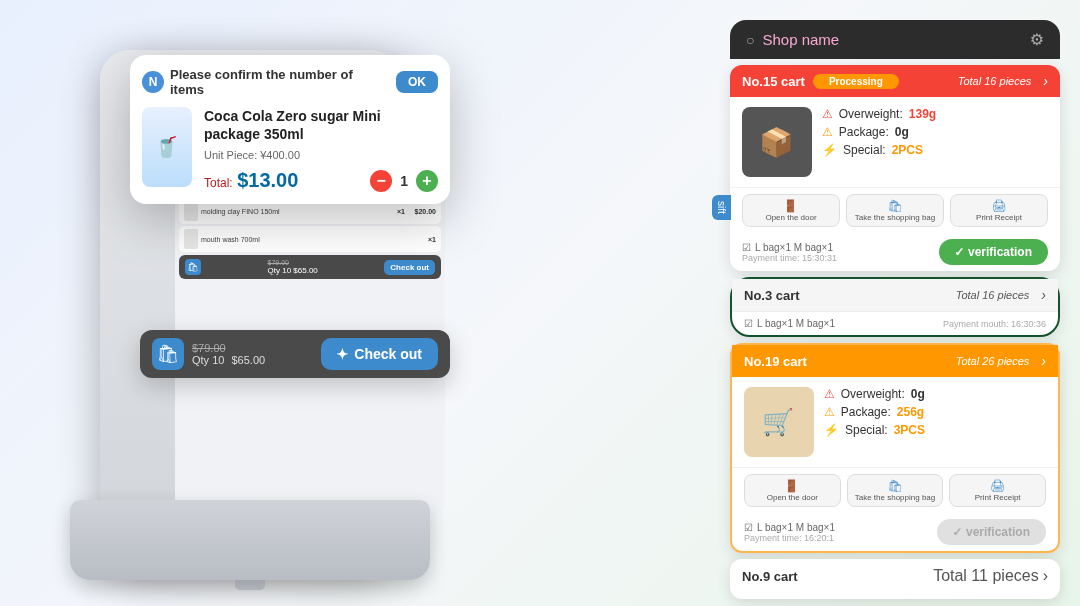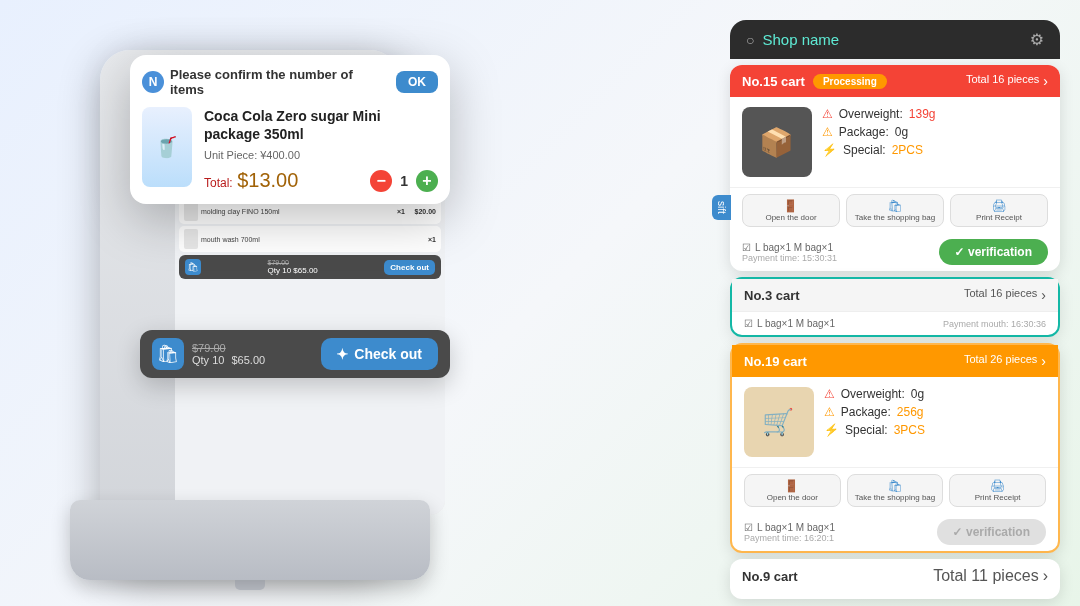--- a/index.html
+++ b/index.html
@@ -245,22 +245,22 @@
     }
 
     .confirm-total-row {
       display: flex;
       align-items: center;
       justify-content: space-between;
     }
 
     .confirm-total-value {
       font-size: 20px;
-      font-weight: normal;
-      color: #a16207;
+      font-weight: bold;
+      color: #0369a1;
     }
 
     .confirm-qty-control {
       display: flex;
       align-items: center;
       gap: 8px;
     }
 
     .qty-btn {
       width: 22px; height: 22px;
@@ -348,21 +348,21 @@
 
     .shop-search-area {
       display: flex; align-items: center; gap: 8px;
     }
 
     .shop-search-icon {
       color: #aaa; font-size: 14px;
     }
 
     .shop-name-text {
-      color: #5eead4;
+      color: #f9a8d4;
       font-size: 15px;
       font-weight: 500;
     }
 
     .shop-gear-icon {
       color: #aaa; font-size: 16px;
     }
 
     
     .cart-card-15 {
@@ -389,31 +389,33 @@
       font-weight: bold;
       color: white;
     }
 
     .cart-num-dark { color: #333; }
 
     .processing-badge {
       background: #ff9800;
       color: white;
       border-radius: 10px;
-      padding: 2px 10px;
+      padding: 2px 16px;
       font-size: 10px;
       font-weight: bold;
     }
 
     .total-pieces {
       margin-left: auto;
       font-size: 11px;
       color: white;
       display: flex;
-      gap: 4px;
+      align-items: center;
+      gap: 12px;
+      font-style: italic;
     }
 
     .total-pieces-dark { color: #555; }
 
     .cart-card-body {
       display: flex;
       padding: 10px 12px;
       gap: 10px;
     }
 
@@ -440,21 +442,21 @@
       gap: 6px;
       margin-bottom: 4px;
       font-size: 12px;
       color: #333;
     }
 
     .detail-icon-red { color: #f44336; font-size: 12px; }
     .detail-icon-orange { color: #ff9800; font-size: 12px; }
     .detail-icon-yellow { color: #ffc107; font-size: 12px; }
 
-    .detail-value { font-weight: normal; }
+    .detail-value { font-weight: bold; }
     .detail-value.red { color: #f44336; }
     .detail-value.orange { color: #ff9800; }
 
     .cart-actions {
       display: flex;
       gap: 6px;
       padding: 6px 12px;
       border-top: 1px solid #f0f0f0;
     }
 
@@ -514,24 +516,24 @@
     }
 
     .payment-time {
       font-size: 9px;
       color: #aaa;
     }
 
     
     .cart-card-3 {
       background: white;
-      border-radius: 12px;
+      border-radius: 20px;
       margin-top: 6px;
       box-shadow: 0 4px 15px rgba(0,0,0,0.1);
-      border: 2px solid #14b8a6;
+      border: 2px solid #14532d;
     }
 
     
     .cart-card-19 {
       background: white;
       border-radius: 12px;
       margin-top: 6px;
       box-shadow: 0 4px 15px rgba(0,0,0,0.12);
       border: 2px solid #ffb74d;
     }

